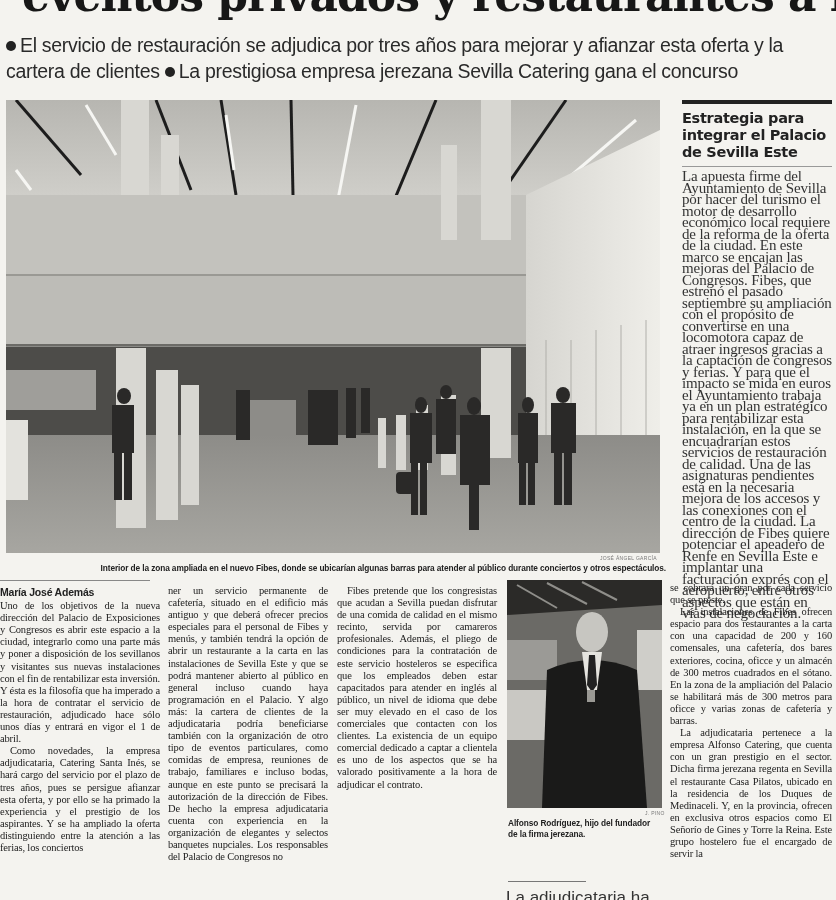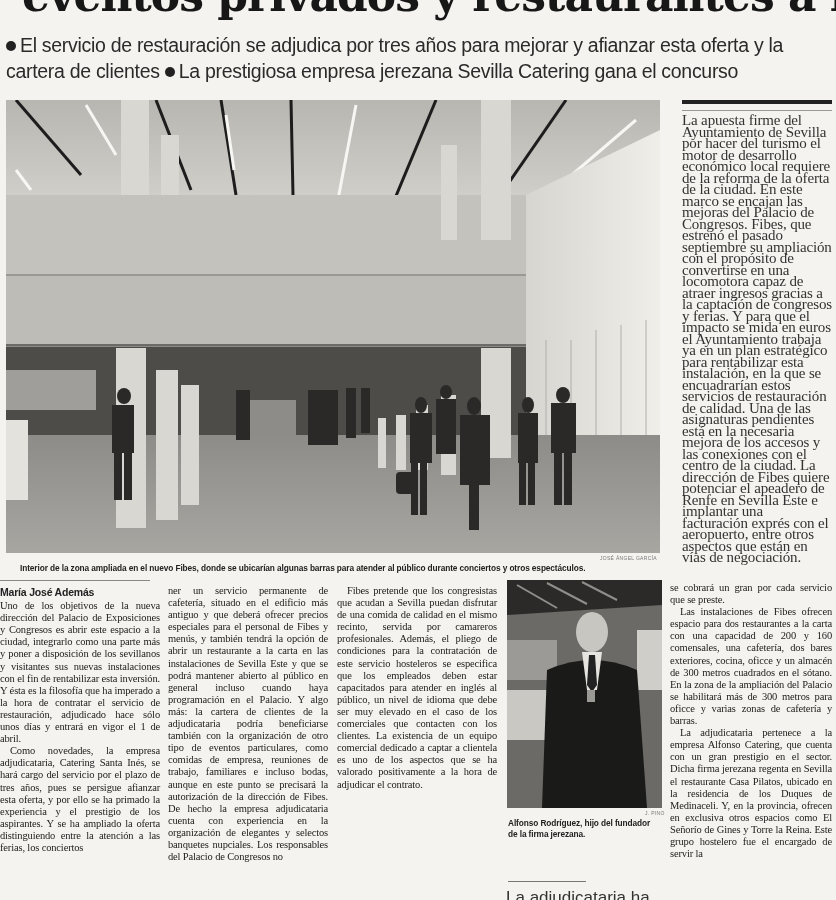--- a/index.html
+++ b/index.html
@@ -178,24 +178,25 @@
       <rect x="340" y="288" width="10" height="50"></rect>
         <rect x="355" y="288" width="9" height="45"></rect>
       <rect x="390" y="372" width="18" height="22" rx="4"></rect>
     </g>
     <g fill="#e3e2dd">
       <rect x="0" y="320" width="22" height="80"></rect>
     </g>
   </svg>
 </div>
 <div class="photo-credit" style="left:600px; top:555px;">JOSÉ ÁNGEL GARCÍA</div>
-<div class="caption" style="left:20px; top:563px; width:660px; white-space:nowrap;">Interior de la zona ampliada en el nuevo Fibes, donde se ubicarían algunas barras para atender al público durante conciertos y otros espectáculos.</div>
+<div class="caption" style="left:6px; top:563px; width:660px; white-space:nowrap;text-align:right;">Interior de la zona ampliada en el nuevo Fibes, donde se ubicarían algunas barras para atender al público durante conciertos y otros espectáculos.</div>
 
 <div class="sidebar">
   <div class="sidebar-rule"></div>
+  <div class="sidebar-title">Estrategia para integrar el Palacio de Sevilla Este</div>
   <div class="sidebar-thin"></div>
   <div class="sidebar-body">La apuesta firme del Ayuntamiento de Sevilla por hacer del turismo el motor de desarrollo económico local requiere de la reforma de la oferta de la ciudad. En este marco se encajan las mejoras del Palacio de Congresos. Fibes, que estrenó el pasado septiembre su ampliación con el propósito de convertirse en una locomotora capaz de atraer ingresos gracias a la captación de congresos y ferias. Y para que el impacto se mida en euros el Ayuntamiento trabaja ya en un plan estratégico para rentabilizar esta instalación, en la que se encuadrarían estos servicios de restauración de calidad. Una de las asignaturas pendientes está en la necesaria mejora de los accesos y las conexiones con el centro de la ciudad. La dirección de Fibes quiere potenciar el apeadero de Renfe en Sevilla Este e implantar una facturación exprés con el aeropuerto, entre otros aspectos que están en vías de negociación.</div>
 </div>
 
 <div class="byline-rule"></div>
 <div class="col" style="left:0px; width:160px; top:586px;">
   <div class="byline">María José Además</div>
   <p>Uno de los objetivos de la nueva dirección del Palacio de Exposiciones y Congresos es abrir este espacio a la ciudad, integrarlo como una parte más y poner a disposición de los sevillanos y visitantes sus nuevas instalaciones con el fin de rentabilizar esta inversión. Y ésta es la filosofía que ha imperado a la hora de contratar el servicio de restauración, adjudicado hace sólo unos días y entrará en vigor el 1 de abril.</p>
   <p class="indent">Como novedades, la empresa adjudicataria, Catering Santa Inés, se hará cargo del servicio por el plazo de tres años, pues se persigue afianzar esta oferta, y por ello se ha primado la experiencia y el prestigio de los aspirantes. Y se ha ampliado la oferta distinguiendo entre la atención a las ferias, los conciertos</p>
 </div>

